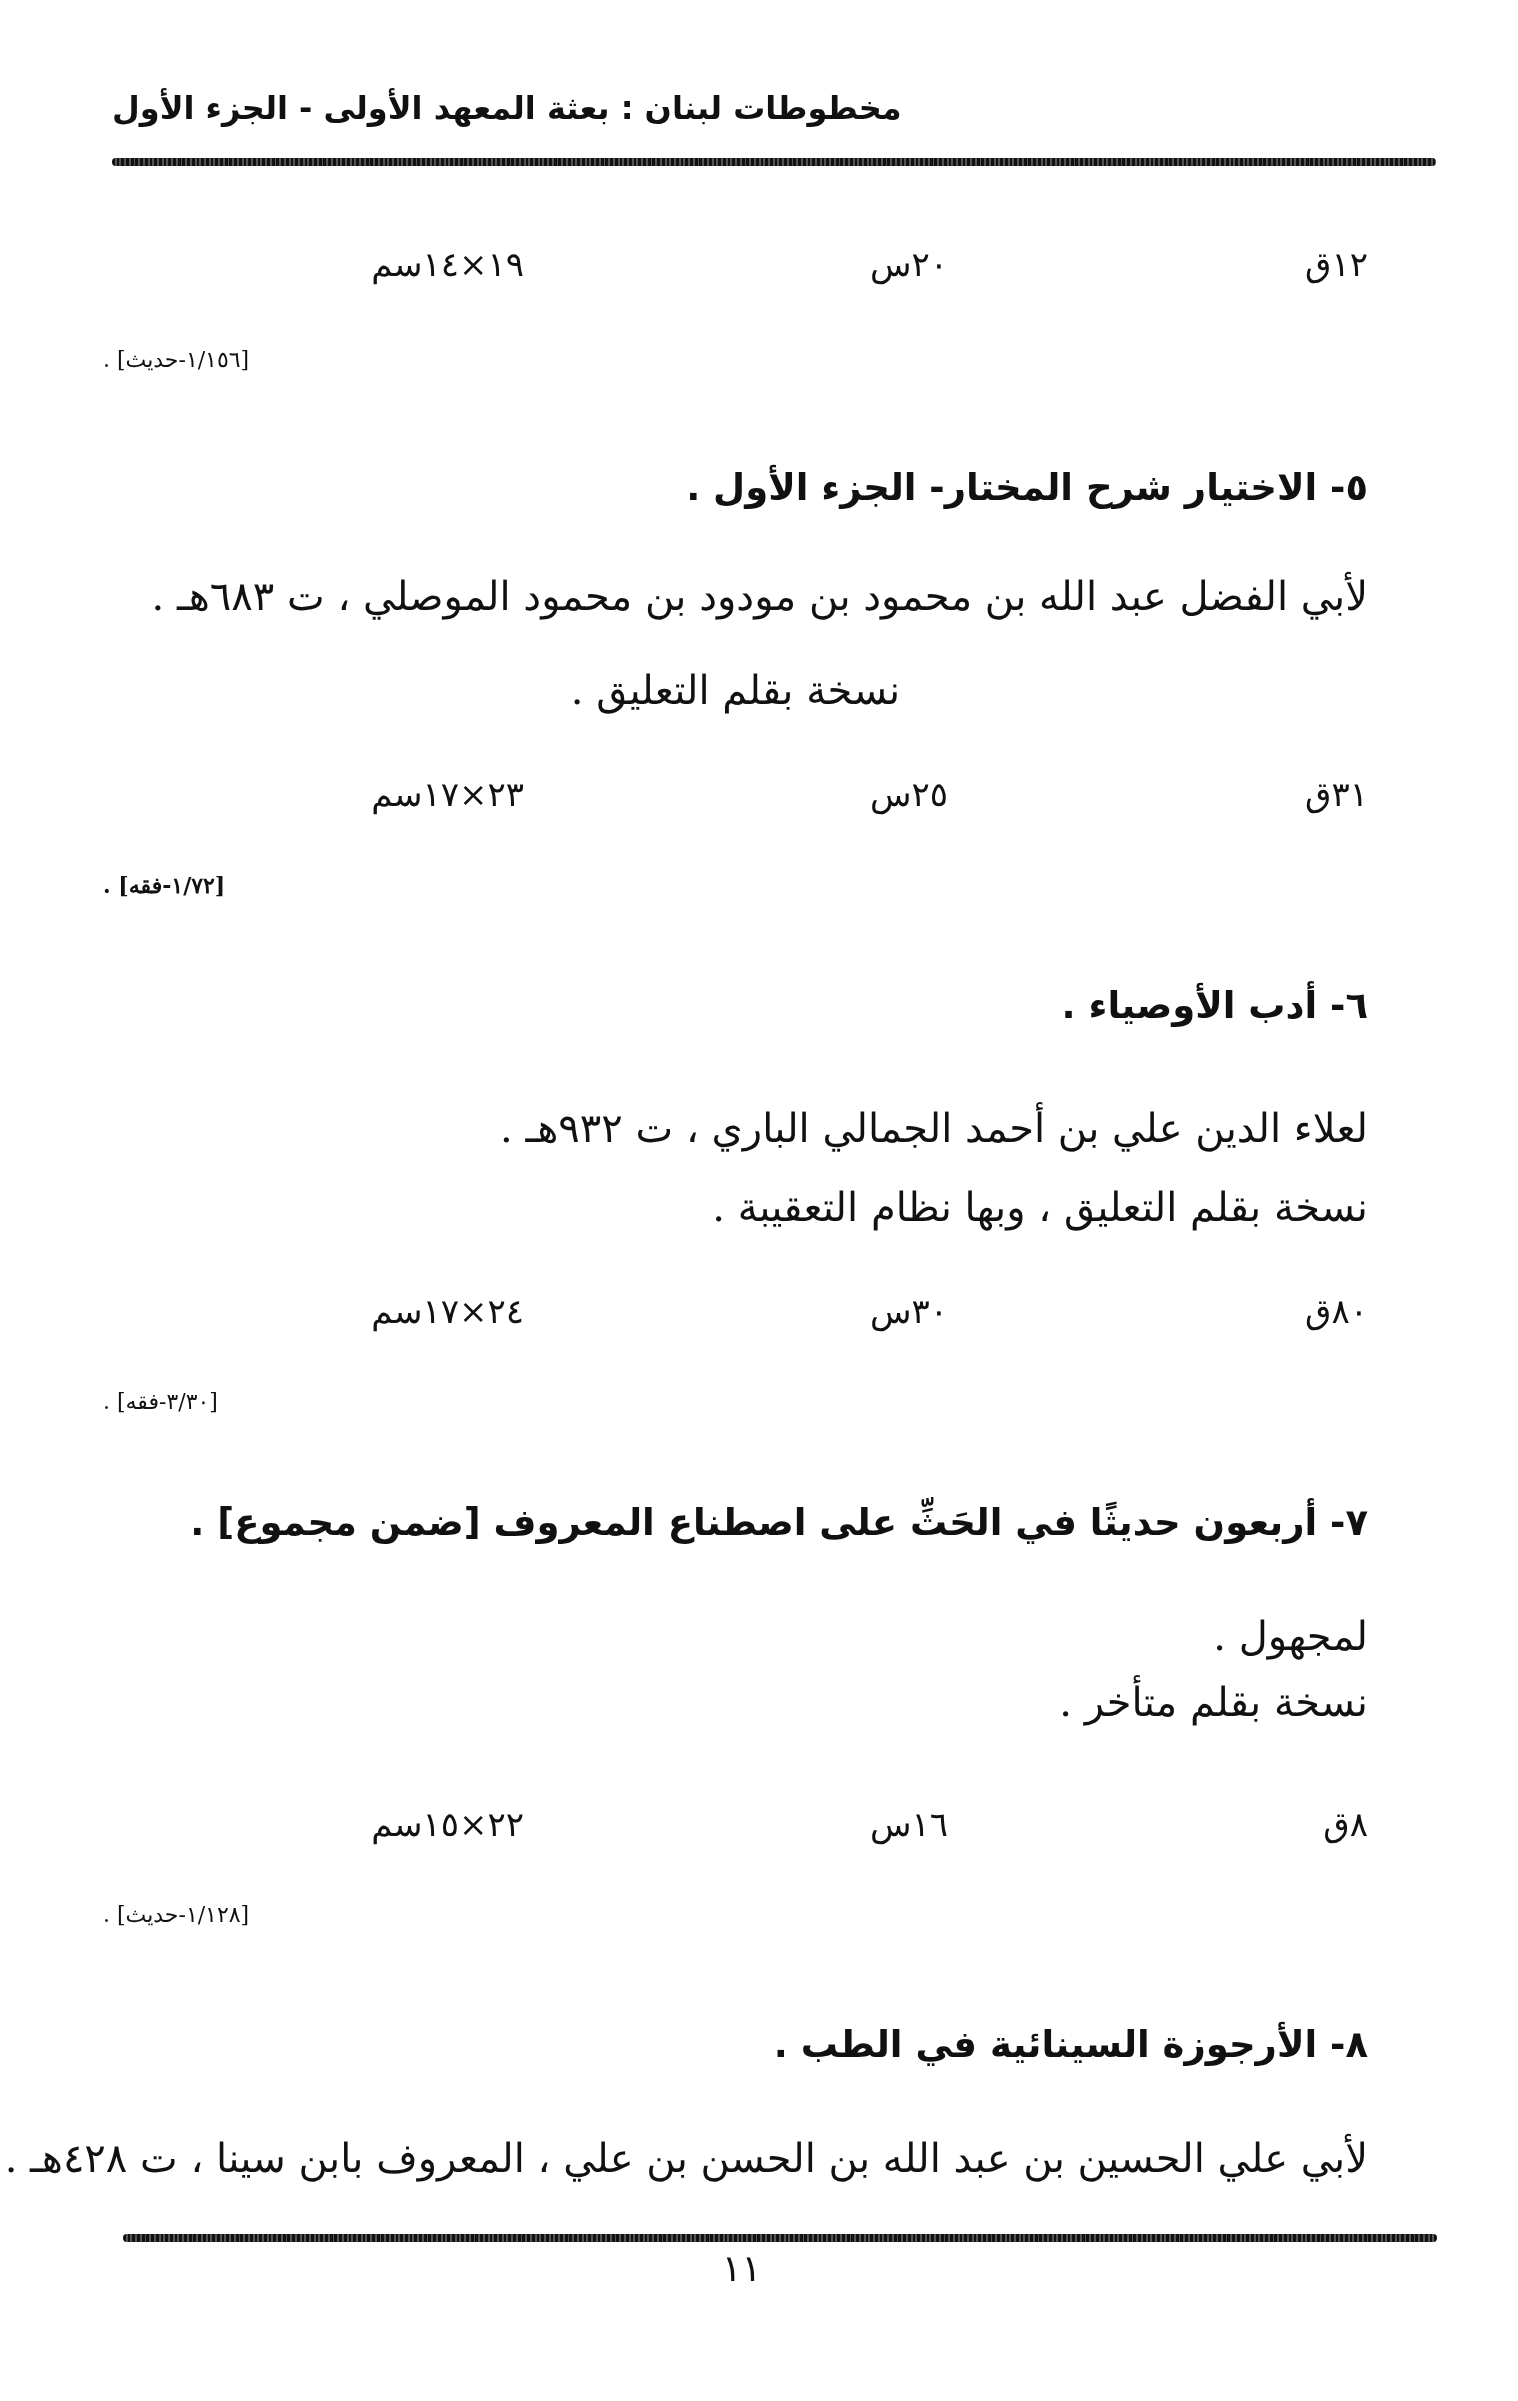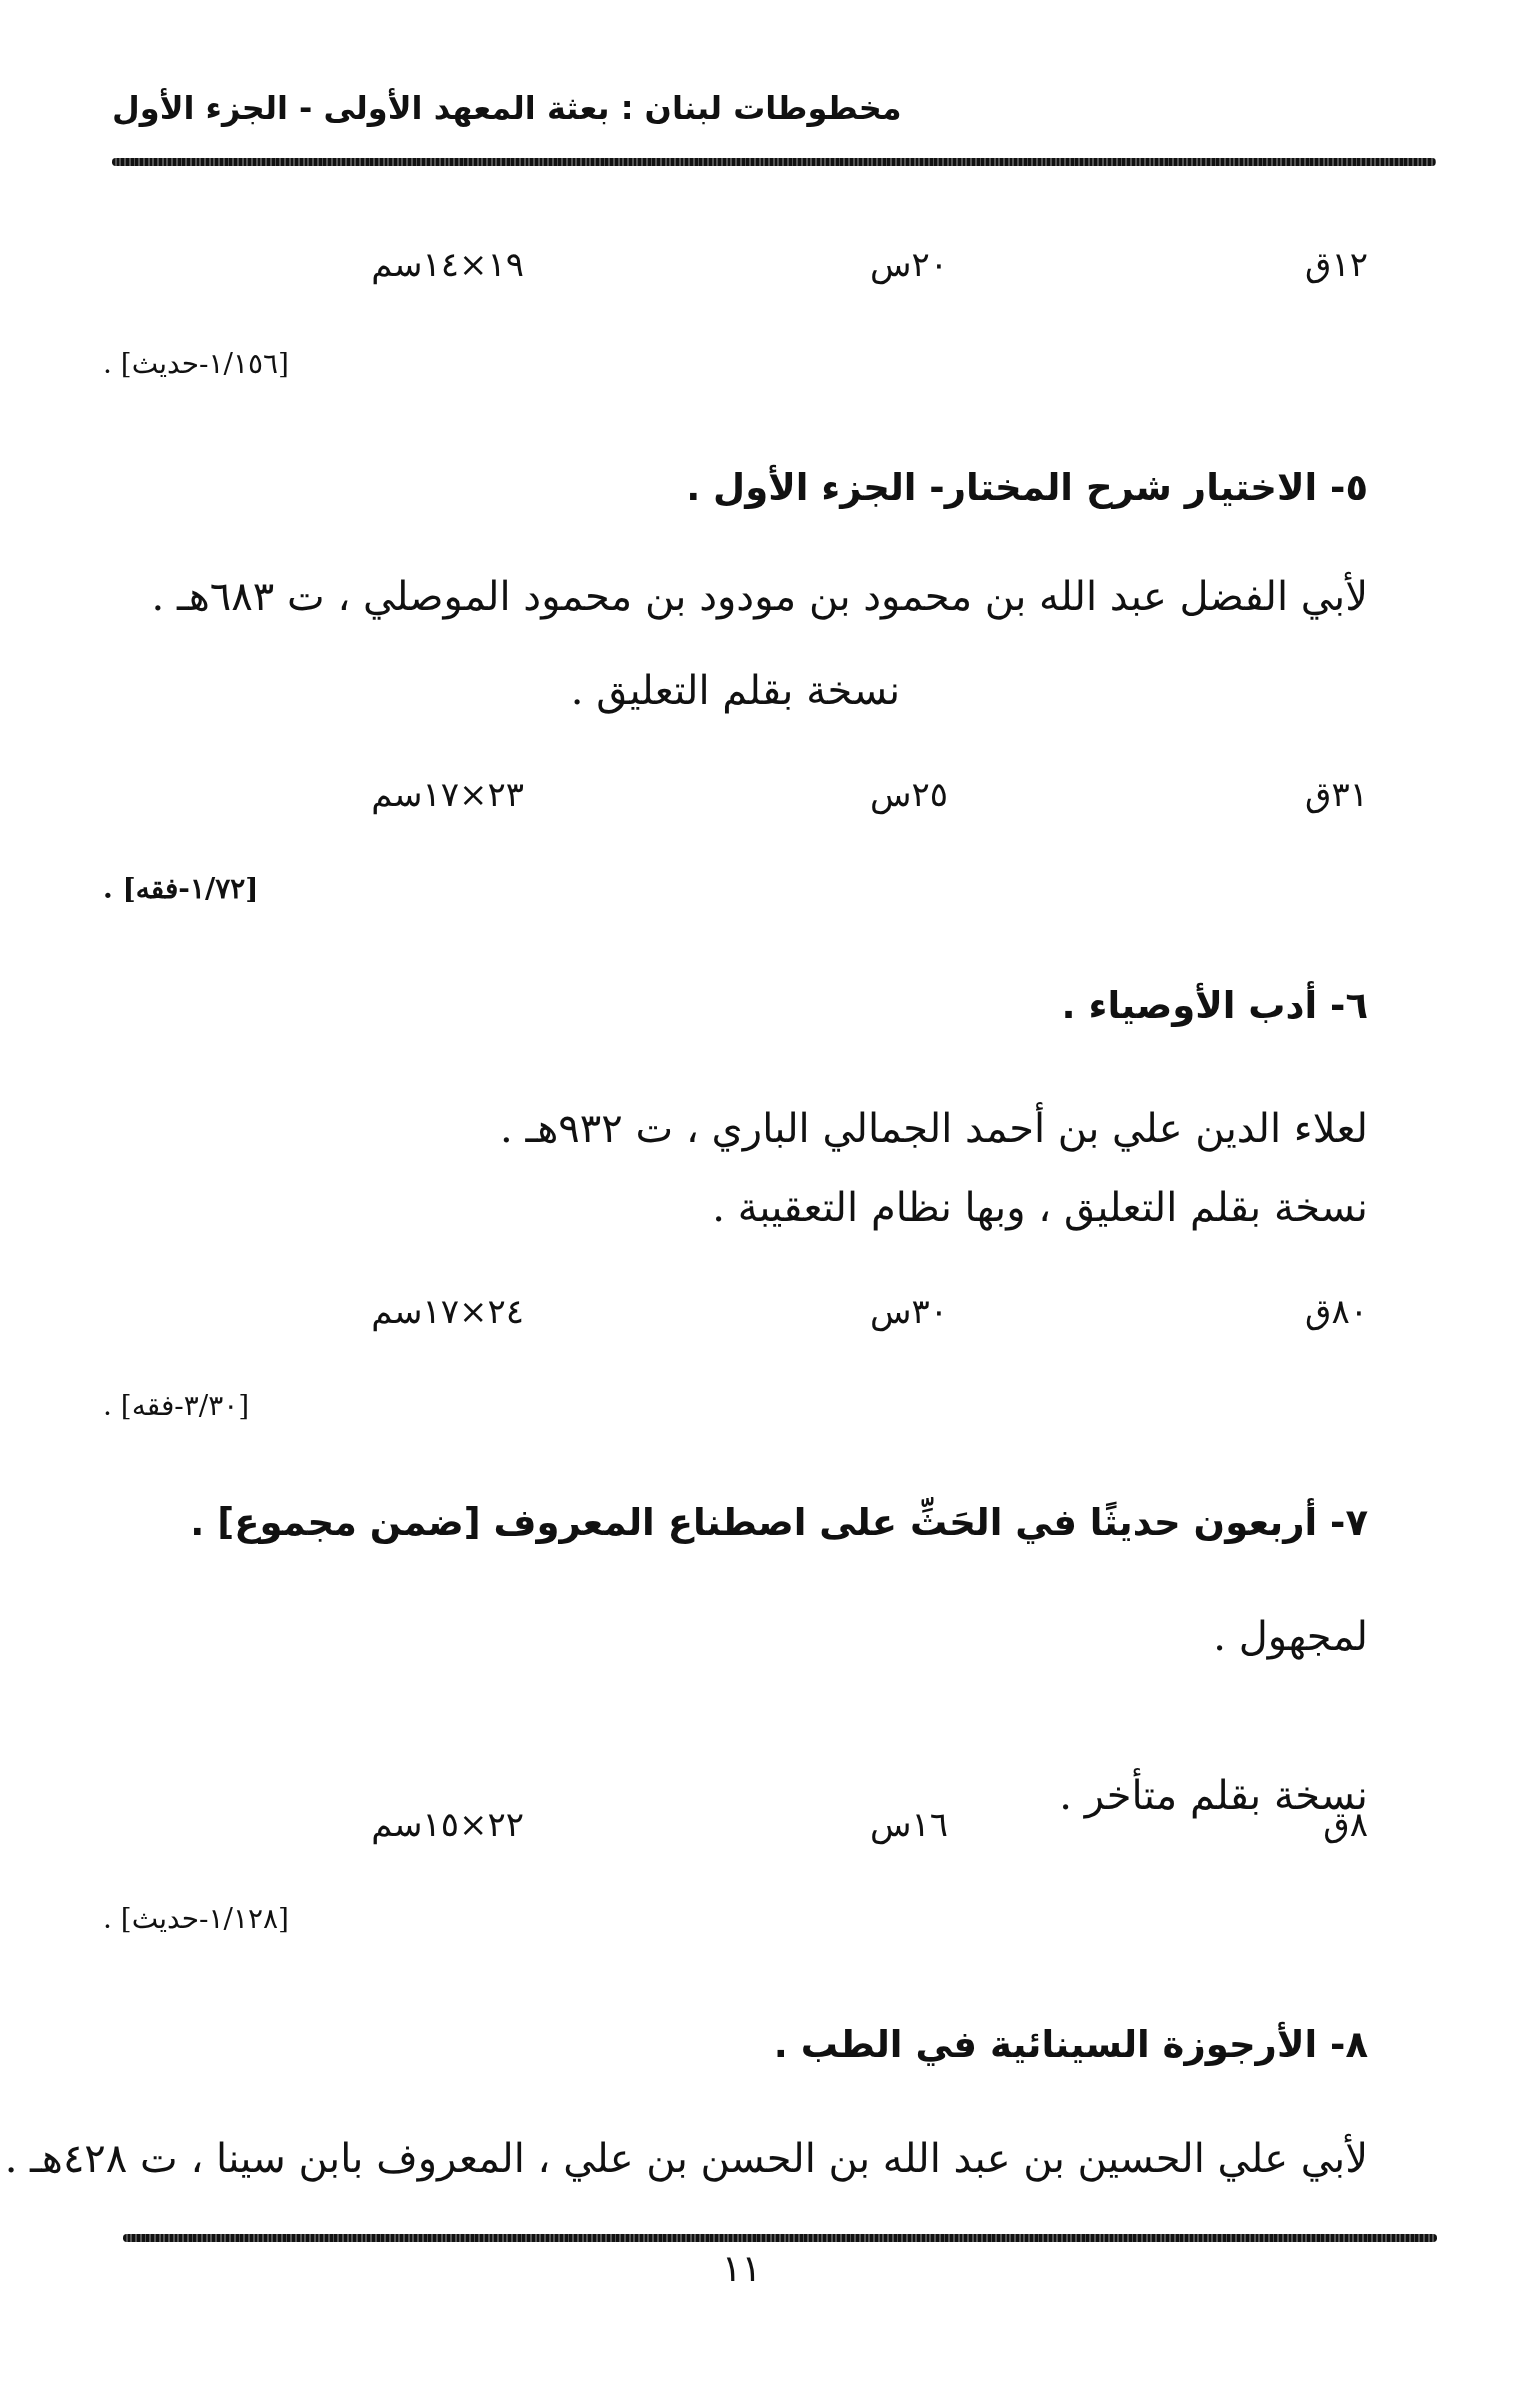--- a/index.html
+++ b/index.html
@@ -68,21 +68,21 @@
       top: 0;
       white-space: nowrap;
     }
     .meta-row .folios { right: 0; }
     .meta-row .lines { right: 420px; }
     .meta-row .size { right: 844px; }
     .shelfmark {
       position: absolute;
       left: 103px;
       direction: rtl;
-      font-size: 28px;
+      font-size: 22px;
       white-space: nowrap;
     }
     .page-number {
       position: absolute;
       top: 2247px;
       left: 0;
       width: 1483px;
       text-align: center;
       font-size: 37px;
       font-family: "DejaVu Sans", "Liberation Sans", sans-serif;
@@ -118,21 +118,21 @@
   <div class="line" style="top:1184px;">نسخة بقلم التعليق ، وبها نظام التعقيبة .</div>
   <div class="meta-row" style="top:1291px;">
     <span class="cell folios">٨٠ق</span>
     <span class="cell lines">٣٠س</span>
     <span class="cell size">٢٤×١٧سم</span>
   </div>
   <div class="shelfmark" style="top:1389px;">[٣/٣٠-فقه] .</div>
 
   <div class="line title-line" style="top:1501px;">٧- أربعون حديثًا في الحَثِّ على اصطناع المعروف [ضمن مجموع] .</div>
   <div class="line" style="top:1613px;">لمجهول .</div>
-  <div class="line" style="top:1772px;">نسخة بقلم متأخر .</div>
+  <div class="line" style="top:1679px;">نسخة بقلم متأخر .</div>
   <div class="meta-row" style="top:1804px;">
     <span class="cell folios">٨ق</span>
     <span class="cell lines">١٦س</span>
     <span class="cell size">٢٢×١٥سم</span>
   </div>
   <div class="shelfmark" style="top:1902px;">[١/١٢٨-حديث] .</div>
 
   <div class="line title-line" style="top:2023px;">٨- الأرجوزة السينائية في الطب .</div>
   <div class="line" style="top:2135px;">لأبي علي الحسين بن عبد الله بن الحسن بن علي ، المعروف بابن سينا ، ت ٤٢٨هـ .</div>
 

